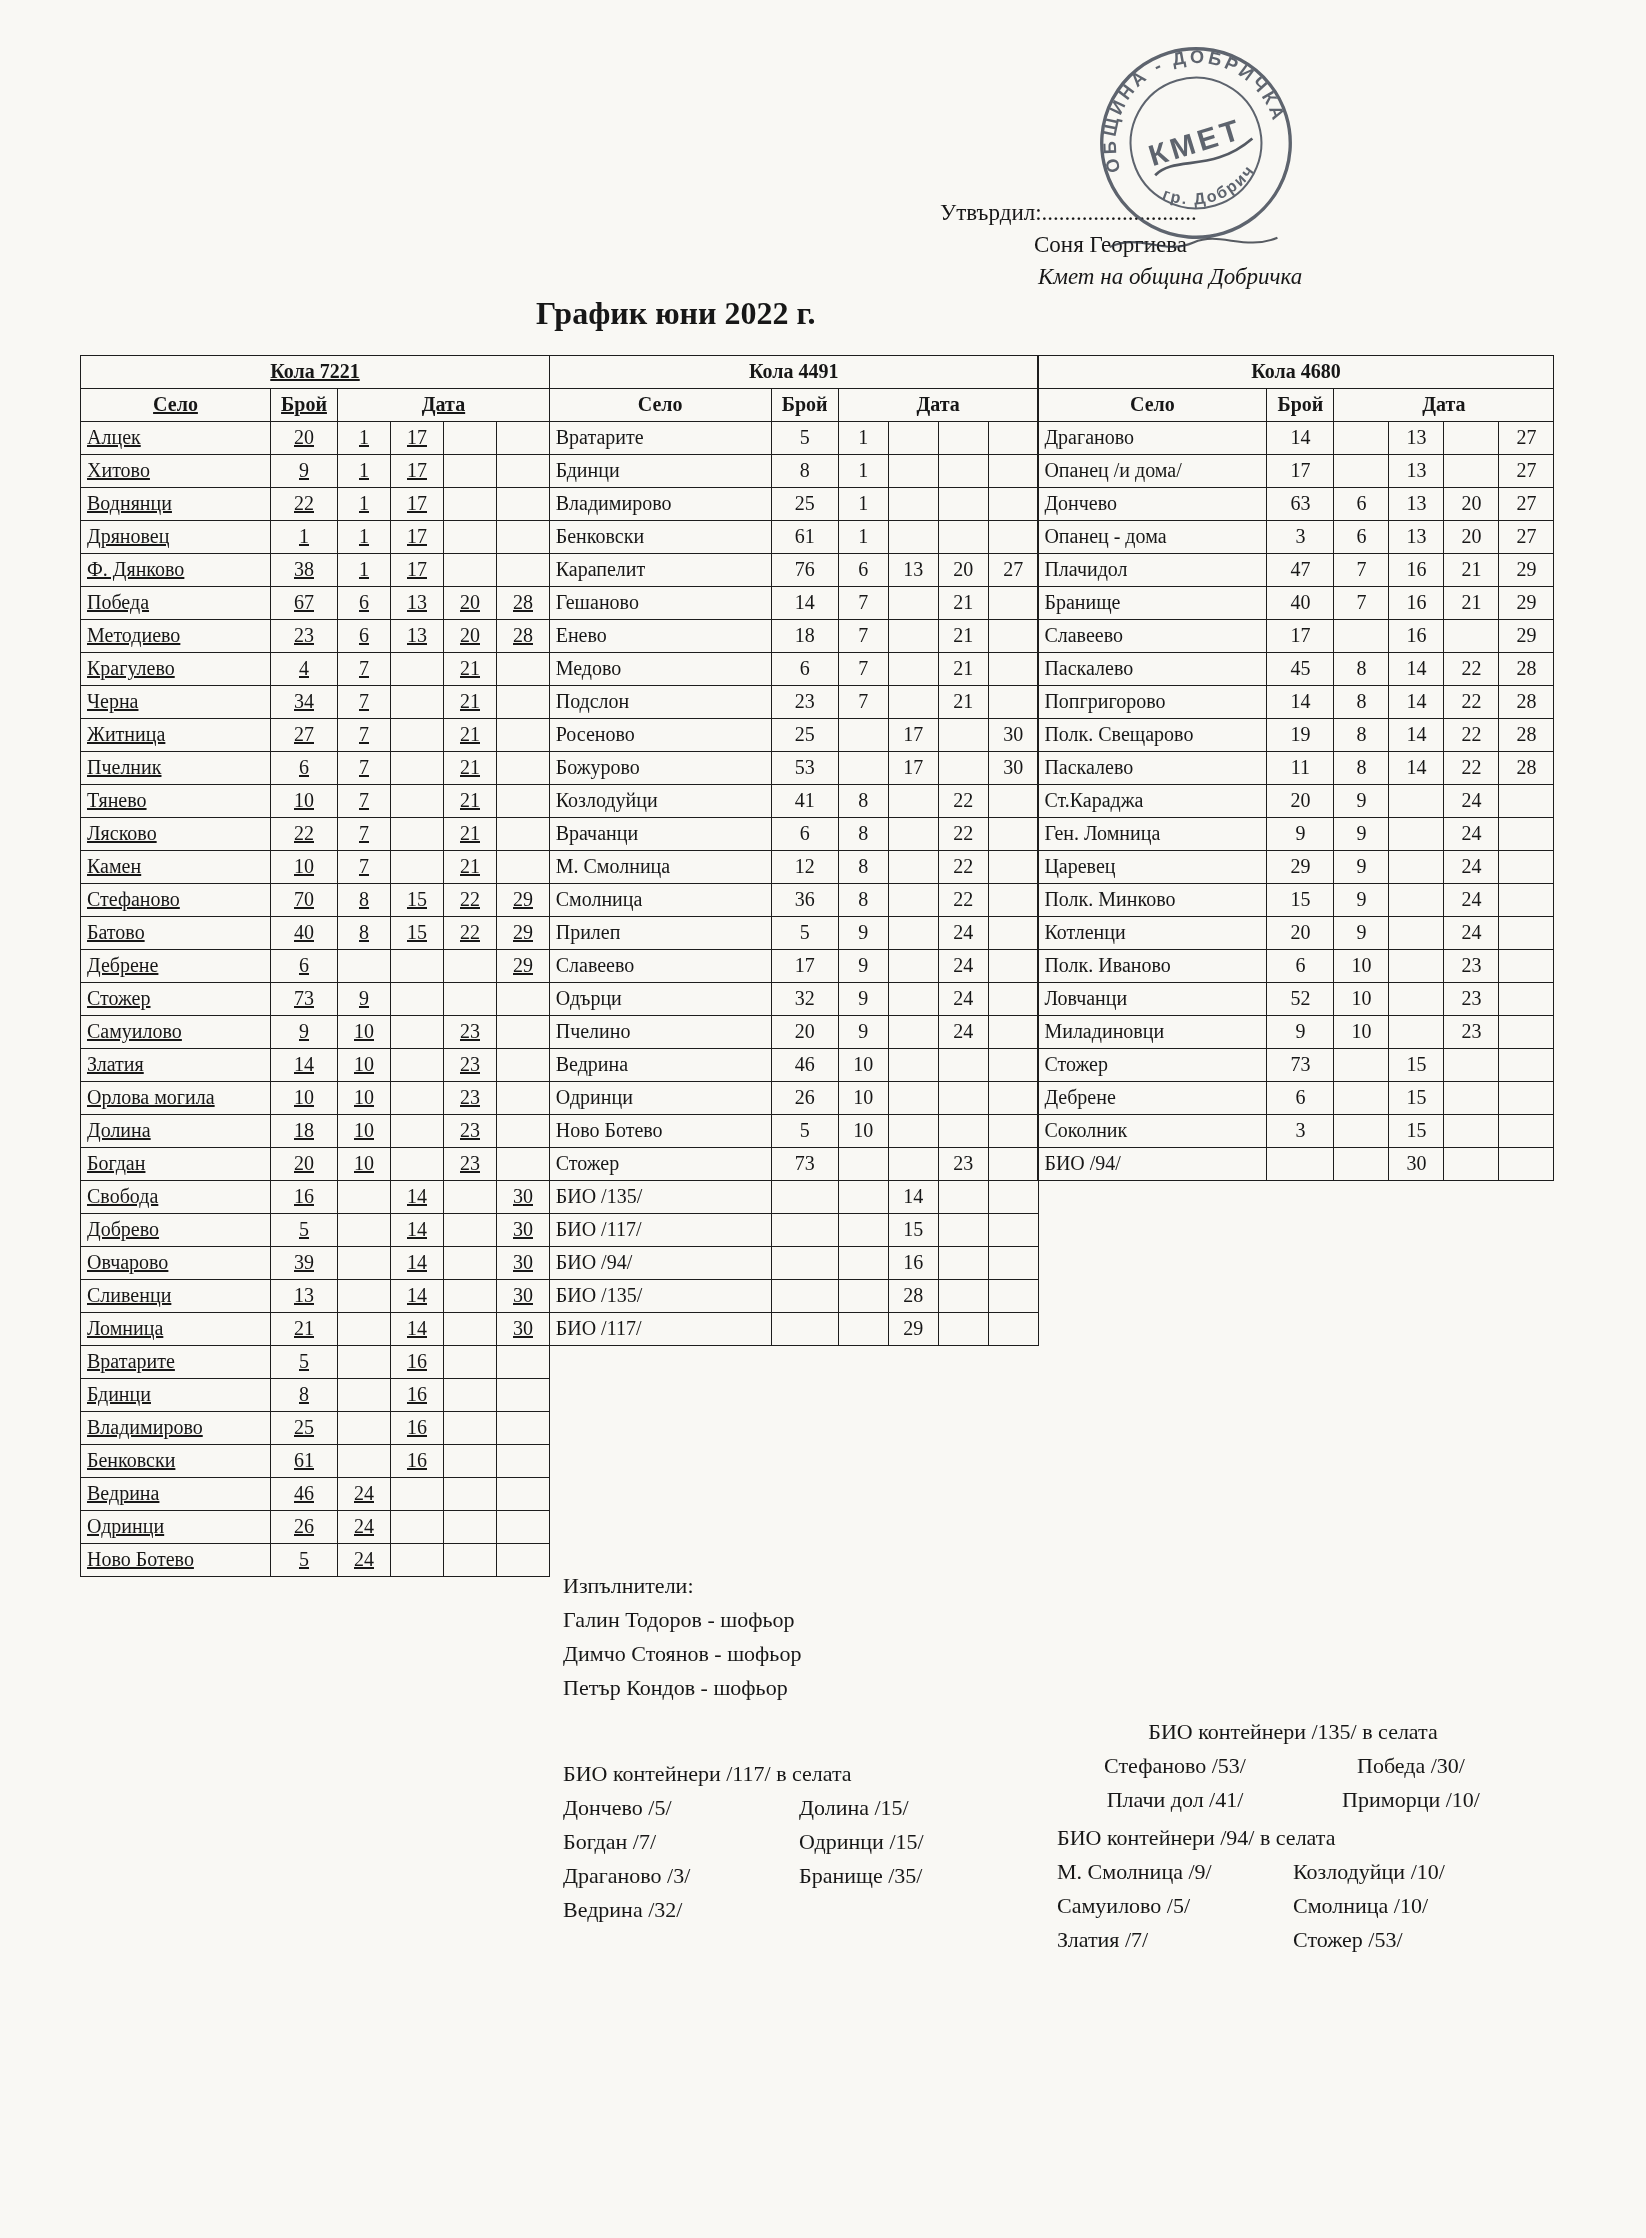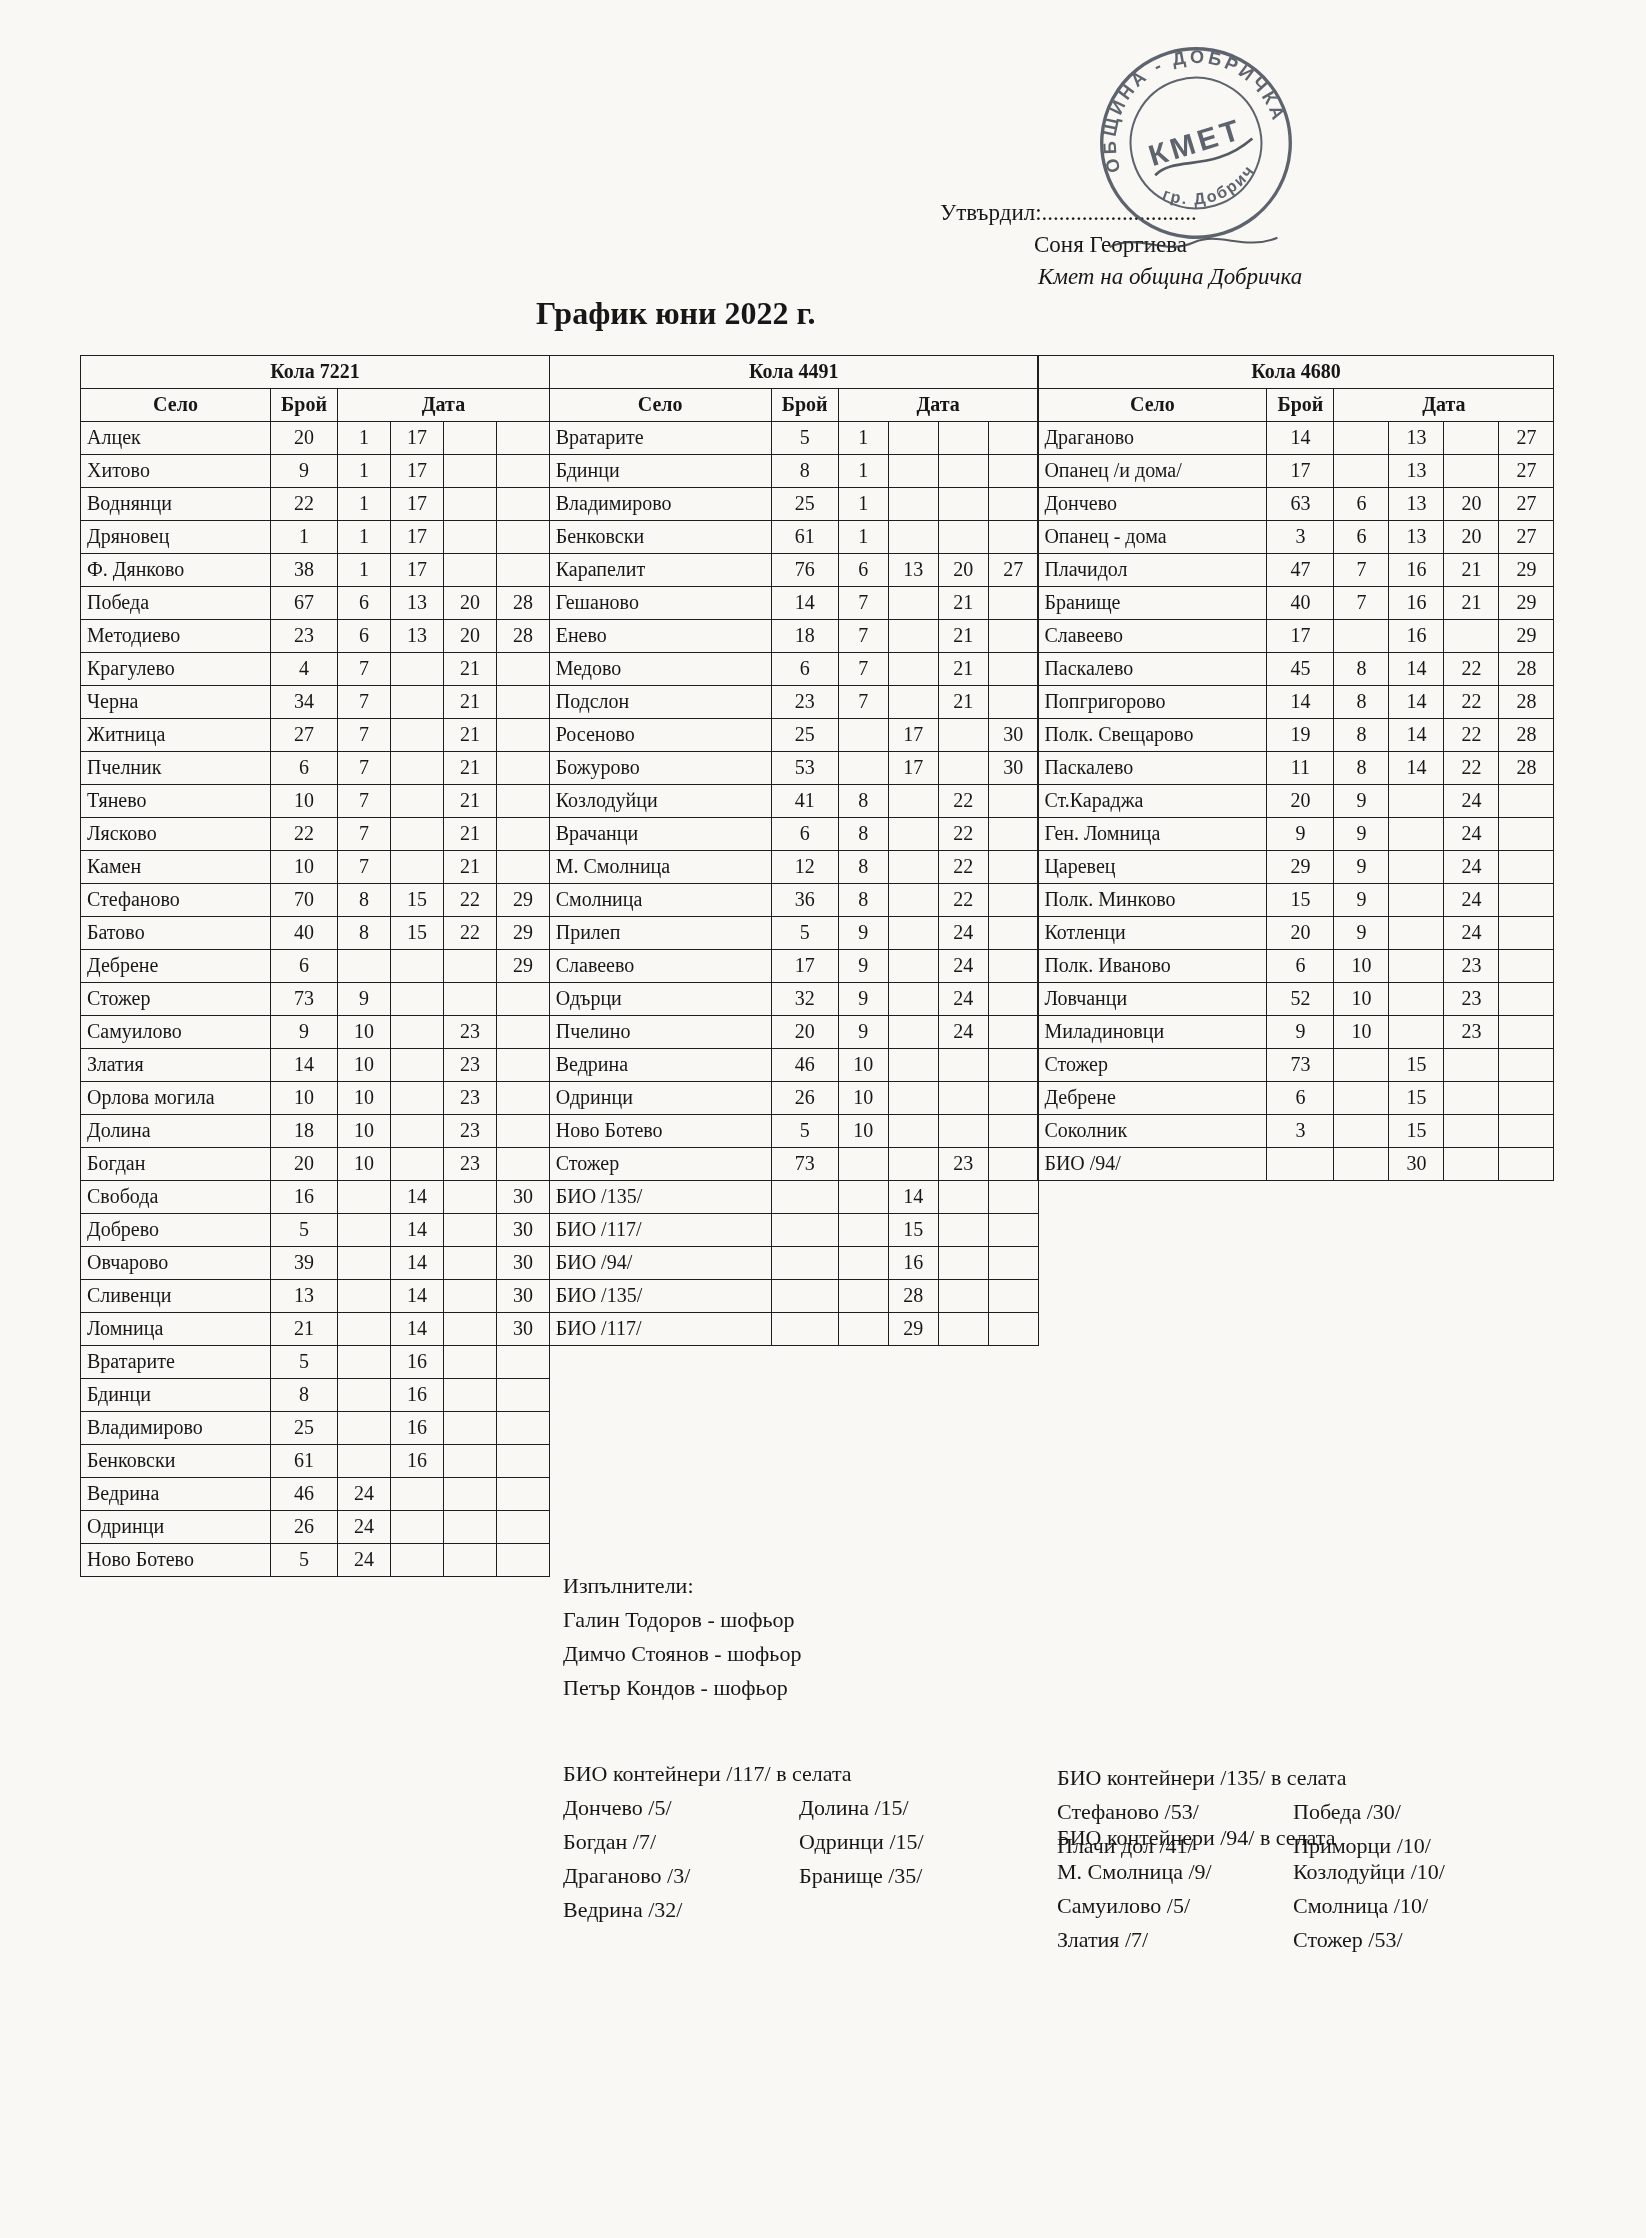--- a/index.html
+++ b/index.html
@@ -31,30 +31,30 @@
 
   
   .tables{position:absolute;left:80px;top:355px;display:flex;align-items:flex-start;}
   table.tbl{border-collapse:collapse;table-layout:fixed;background:transparent;}
   table.tbl + table.tbl{margin-left:-1.3px;}
   .tbl th,.tbl td{border:1.3px solid #1e1e1e;height:32px;padding:0;
                   font-size:20px;line-height:21.6px;overflow:hidden;white-space:nowrap;}
   .tbl th{font-weight:bold;text-align:center;}
   .tbl td.village{text-align:left;padding-left:6px;}
   .tbl td.num{text-align:center;}
-  .t1{width:442px;} .t2{width:490px;} .t3{width:516px;}
+  .t1{width:442px;text-decoration:underline;} .t2{width:490px;} .t3{width:516px;}
   .t1 col.col-v{width:190px}.t1 col.col-c{width:67px}.t1 col.col-d{width:53px}
   .t2 col.col-v{width:222px}.t2 col.col-c{width:67px}.t2 col.col-d{width:50px}
   .t3 col.col-v{width:229px}.t3 col.col-c{width:67px}.t3 col.col-d{width:55px}
 
   
   .txtblock{position:absolute;font-size:22px;line-height:34px;}
   .executors{left:563px;top:1569px;}
   .bio-117{left:563px;top:1757px;}
-  .bio-135{left:1057px;top:1761px;}
+  .bio-135{left:1057px;top:1715px;text-align:center;}
   .bio-94{left:1057px;top:1821px;}
   .bio-title{font-weight:normal;}
   .bio-cols{display:flex;}
   .bio-col{min-width:236px;}
   .block-title{font-size:22px;line-height:34px;}
 </style>
 </head>
 <body>
 
 <div class="page">

